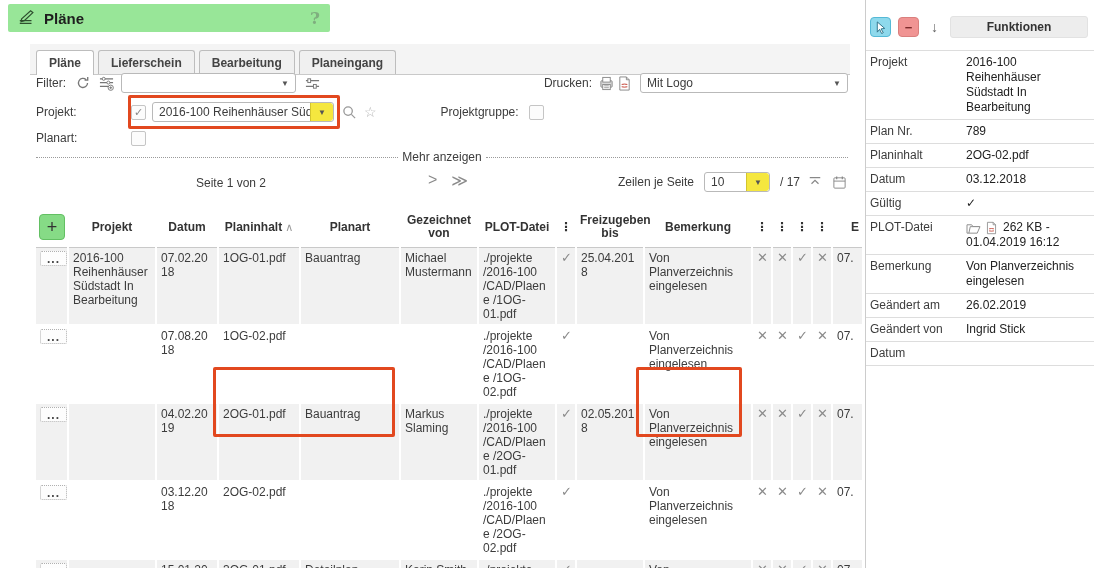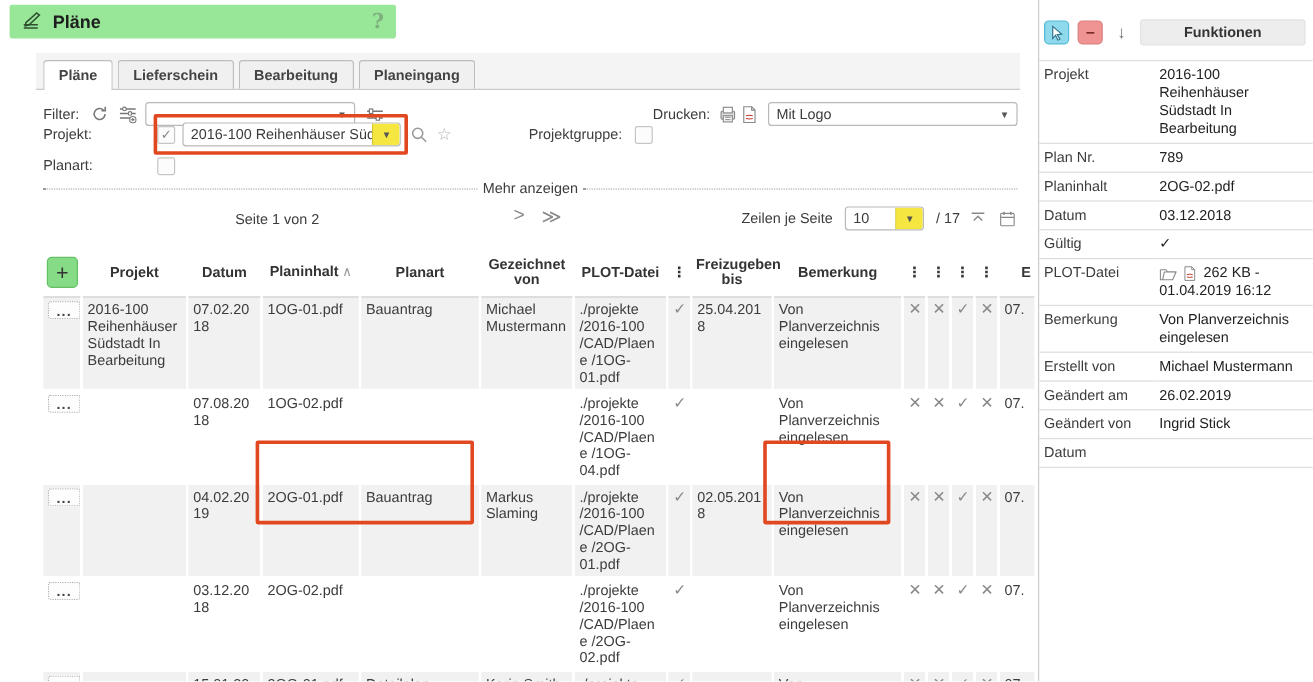--- a/index.html
+++ b/index.html
@@ -15,21 +15,21 @@
 
   
   .tabstrip{position:absolute;left:30px;top:44px;width:820px;height:31px;background:#f4f4f4;
             border-bottom:1px solid #c9c9c9;display:flex;align-items:flex-end;padding-left:6px;box-sizing:border-box}
   .tab{padding:5px 12px 4px 12px;border:1px solid #bdbdbd;border-bottom:none;border-radius:3px 3px 0 0;
        background:#f0f0f0;font-weight:bold;color:#444;margin-right:4px;cursor:pointer;white-space:nowrap}
   .tab.active{background:#fff;margin-bottom:-1px;padding-bottom:5px}
 
   
   .frow{position:absolute;left:36px;display:flex;align-items:center}
-  .r-filter{top:84px;height:22px;width:812px}
+  .r-filter{top:72px;height:22px;width:812px}
   .r-projekt{top:99px;height:26px;width:812px}
   .r-planart{top:128px;height:20px;width:812px}
   .w95{width:95px;flex:0 0 95px}
   .icon-btn{display:inline-flex;align-items:center;justify-content:center;width:18px;height:18px;cursor:pointer;flex:0 0 auto}
   .sel{display:flex;align-items:center;height:20px;border:1px solid #b9b9b9;border-radius:3px;background:#fff;
        box-sizing:border-box;cursor:pointer;overflow:hidden}
   .sel-text{padding:0 6px;white-space:nowrap;overflow:hidden;flex:1 1 auto;text-align:left}
   .caret{font-size:8px;color:#555;padding:0 6px;flex:0 0 auto}
   .caret.yellow{height:100%;display:flex;align-items:center;border-left:1px solid #d3c52e;background:#f5e73f;
                 border-radius:0 3px 3px 0;padding:0 7px}
@@ -289,21 +289,21 @@
     <td>07.</td>
   </tr>
 
   <tr>
     <td class="cc"><button class="dots">...</button></td>
     <td></td>
     <td>07.08.2018</td>
     <td>1OG-02.pdf</td>
     <td></td>
     <td></td>
-    <td>./projekte /2016-100 /CAD/Plaene /1OG-04.pdf</td>
+    <td>./projekte /2016-100 /CAD/Plaene /1OG-02.pdf</td>
     <td class="vcell">✓</td>
     <td></td>
     <td>Von Planverzeichnis eingelesen</td>
     <td class="flag">✕</td>
     <td class="flag">✕</td>
     <td class="flag">✓</td>
     <td class="flag">✕</td>
     <td>07.</td>
   </tr>
 
@@ -445,27 +445,20 @@
 
   <tr>
     <td class="dlabel">Bemerkung</td>
     <td class="dvalue">
       
       <span>Von Planverzeichnis eingelesen</span>
     </td>
   </tr>
 
 
-  <tr>
-    <td class="dlabel">Erstellt von</td>
-    <td class="dvalue">
-      
-      <span>Michael Mustermann</span>
-    </td>
-  </tr>
 
   <tr>
     <td class="dlabel">Geändert am</td>
     <td class="dvalue">
       
       <span>26.02.2019</span>
     </td>
   </tr>
 
   <tr>

